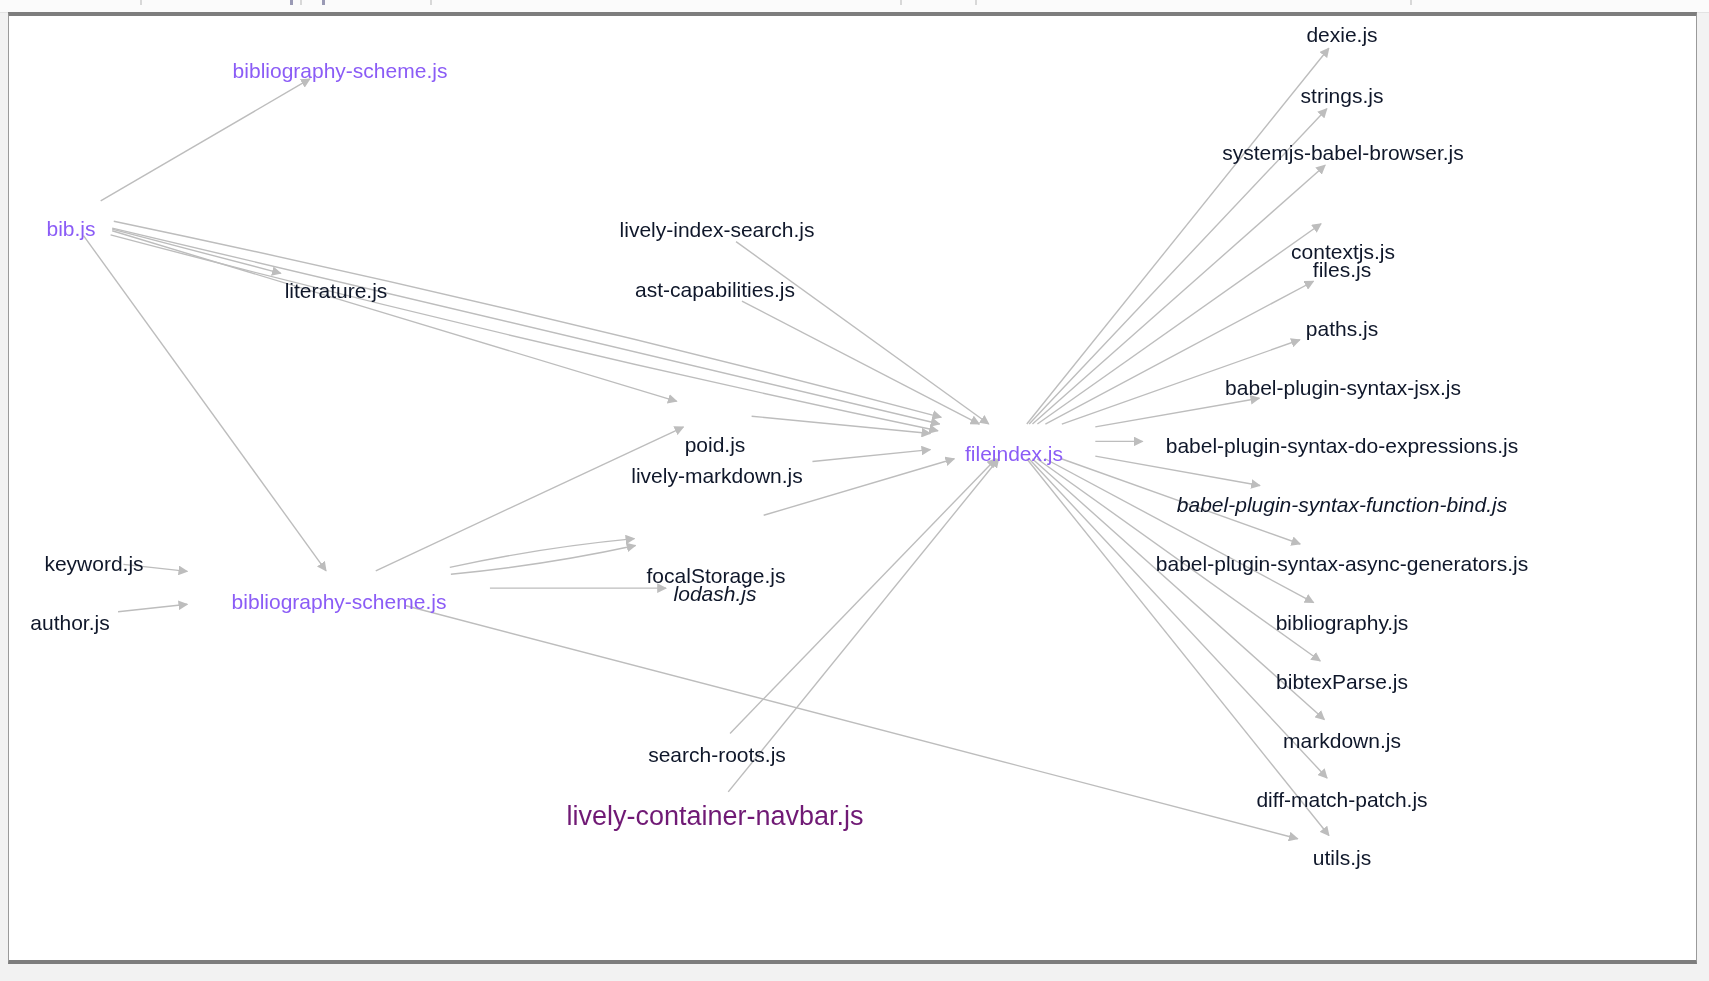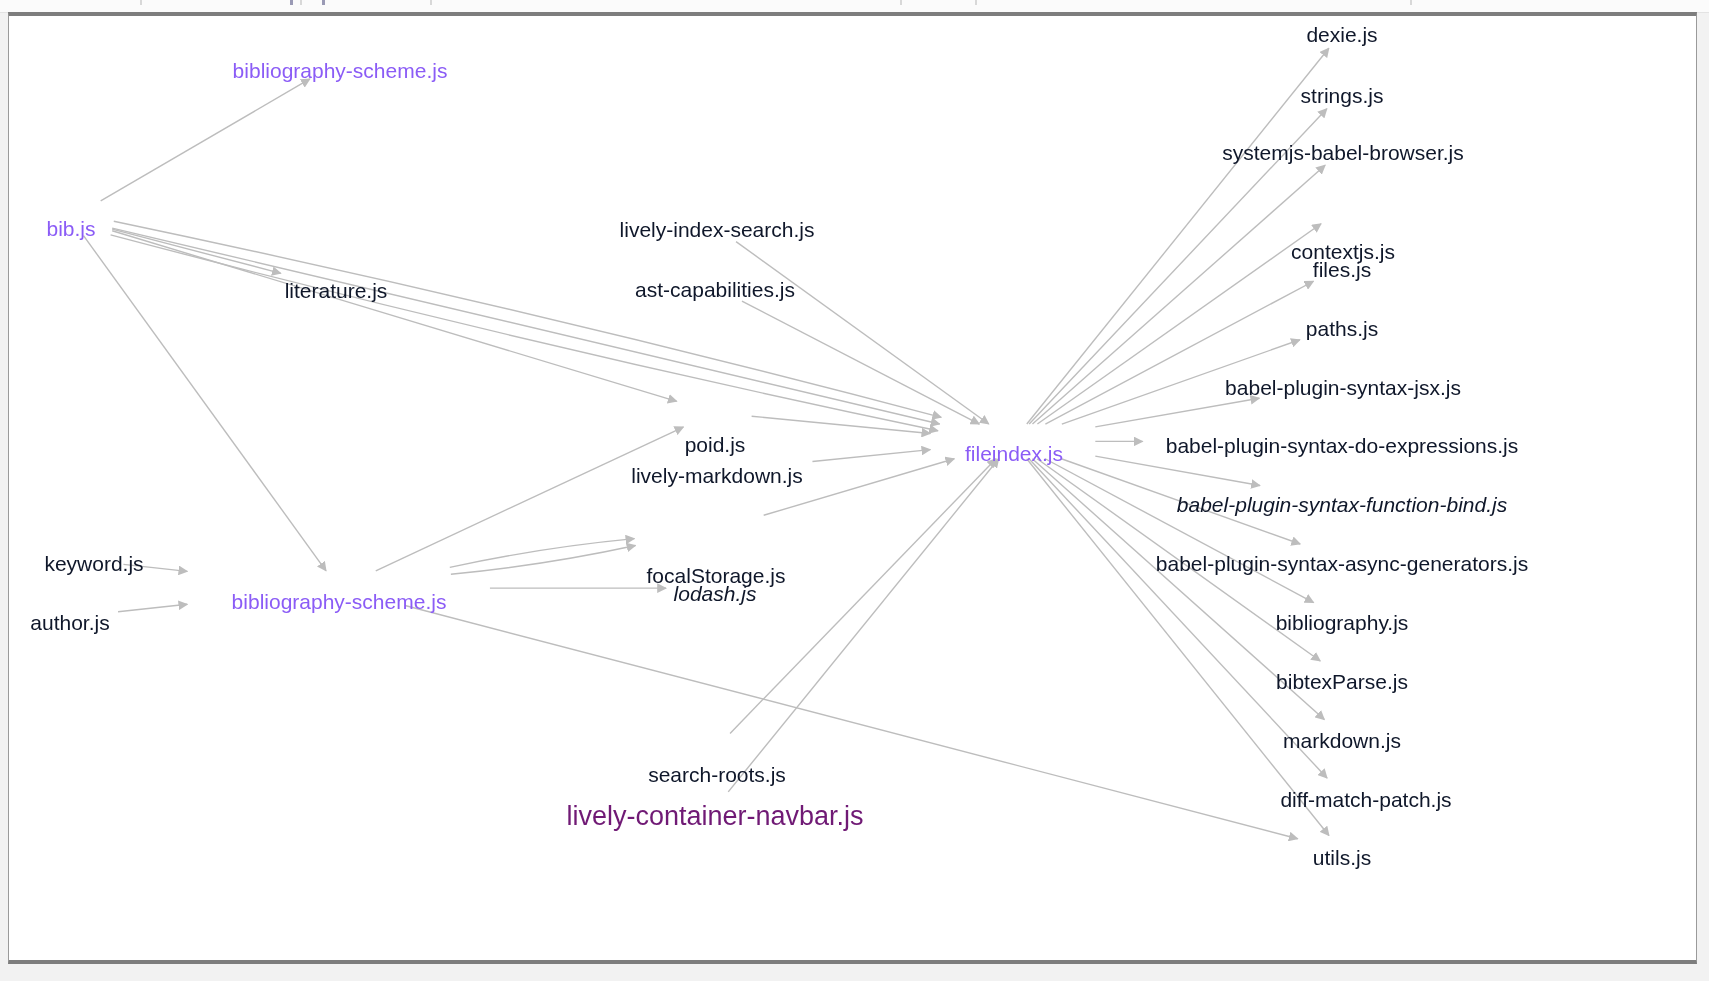--- a/index.html
+++ b/index.html
@@ -142,34 +142,34 @@
         <div class="node-label node-main" style="left: 330px; top: 577px;">bibliography-scheme.js</div>
         <div class="node-label node-dim" style="left: 327px; top: 274px;">literature.js</div>
         <div class="node-label node-dim" style="left: 61px; top: 547px; margin-left: 24px;">keyword.js</div>
         <div class="node-label node-dim" style="left: 61px; top: 606px;">author.js</div>
         <div class="node-label node-dim" style="left: 708px; top: 213px;">lively-index-search.js</div>
         <div class="node-label node-dim" style="left: 706px; top: 273px;">ast-capabilities.js</div>
         <div class="node-label node-dim" style="left: 706px; top: 404px; margin-top: 24px;">poid.js</div>
         <div class="node-label node-dim" style="left: 708px; top: 459px;">lively-markdown.js</div>
         <div class="node-label node-dim" style="left: 707px; top: 518px; margin-top: 41px;">focalStorage.js</div>
         <div class="node-label node-dim" style="left: 706px; top: 577px; font-style: italic;">lodash.js</div>
-        <div class="node-label node-dim" style="left: 708px; top: 738px; margin-top: 20px;">search-roots.js</div>
+        <div class="node-label node-dim" style="left: 708px; top: 738px;">search-roots.js</div>
         <div class="node-label node-selected" style="left: 706px; top: 800px;">lively-container-navbar.js</div>
         <div class="node-label node-main" style="left: 1005px; top: 429px;">fileindex.js</div>
         <div class="node-label node-dim" style="left: 1333px; top: 18px;">dexie.js</div>
         <div class="node-label node-dim" style="left: 1333px; top: 79px;">strings.js</div>
         <div class="node-label node-dim" style="left: 1334px; top: 136px;">systemjs-babel-browser.js</div>
         <div class="node-label node-dim" style="left: 1334px; top: 195px; margin-top: 40px;">contextjs.js</div>
         <div class="node-label node-dim" style="left: 1333px; top: 253px;">files.js</div>
         <div class="node-label node-dim" style="left: 1333px; top: 312px;">paths.js</div>
         <div class="node-label node-dim" style="left: 1334px; top: 371px;">babel-plugin-syntax-jsx.js</div>
         <div class="node-label node-dim" style="left: 1333px; top: 429px;">babel-plugin-syntax-do-expressions.js</div>
         <div class="node-label node-dim" style="left: 1333px; top: 488px; font-style: italic;">babel-plugin-syntax-function-bind.js</div>
         <div class="node-label node-dim" style="left: 1333px; top: 547px;">babel-plugin-syntax-async-generators.js</div>
         <div class="node-label node-dim" style="left: 1333px; top: 606px;">bibliography.js</div>
         <div class="node-label node-dim" style="left: 1333px; top: 665px;">bibtexParse.js</div>
         <div class="node-label node-dim" style="left: 1333px; top: 724px;">markdown.js</div>
-        <div class="node-label node-dim" style="left: 1333px; top: 783px; margin-left: 24px;">diff-match-patch.js</div>
+        <div class="node-label node-dim" style="left: 1333px; top: 783px;">diff-match-patch.js</div>
         <div class="node-label node-dim" style="left: 1333px; top: 841px;">utils.js</div>
       </div>
   </div>
 
 </div>
 
 </body></html>

